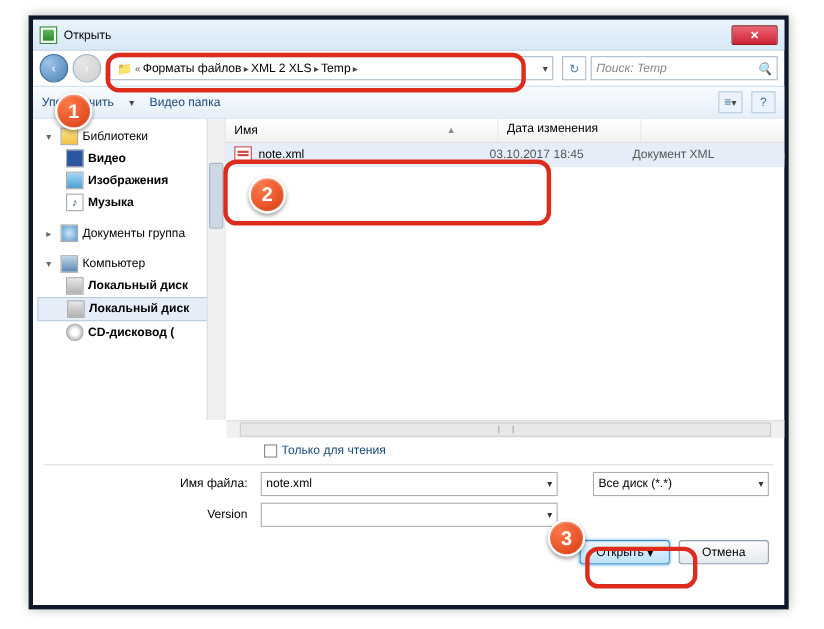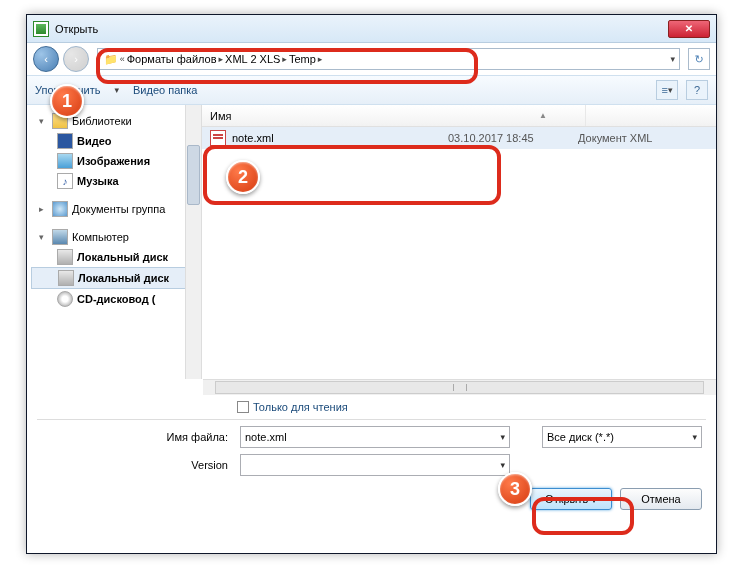--- a/index.html
+++ b/index.html
@@ -1,17 +1,17 @@
 <!DOCTYPE html>
 <html><head>
 <meta charset="utf-8">
 <style>
   * { box-sizing: border-box; margin: 0; padding: 0; font-family: "Segoe UI", Tahoma, sans-serif; font-size: 11px; }
   body { background: #fff; width: 749px; height: 572px; position: relative; }
-  .outer { position: absolute; left: 26px; top: 14px; width: 691px; height: 540px; border: 1px solid #0f172a; background: #fff; box-shadow: 0 0 10px rgba(0,0,0,0.3); }
+  .outer { position: absolute; left: 26px; top: 14px; width: 691px; height: 540px; border: 4px solid #0f172a; background: #fff; box-shadow: 0 0 10px rgba(0,0,0,0.3); }
   .titlebar { height: 28px; background: linear-gradient(#eaf3fb,#d7e8f7); display: flex; align-items: center; padding: 0 6px; border-bottom: 1px solid #b8cde0; }
   .titlebar .icon { width: 16px; height: 16px; background: #fff; border: 1px solid #2d8a2d; display: inline-block; margin-right: 6px; position: relative; }
   .titlebar .icon::after { content:""; position:absolute; inset:2px; background: linear-gradient(#5cb85c,#2d8a2d); }
   .titlebar .title { flex: 1; color: #000; }
   .closebtn { width: 42px; height: 18px; background: linear-gradient(#e67,#c23); border: 1px solid #8a2020; border-radius: 2px; color:#fff; display:flex; align-items:center; justify-content:center; font-weight:bold; font-size:10px; }
   .navrow { height: 32px; display: flex; align-items: center; padding: 2px 6px; gap: 4px; }
   .navbtn { width: 26px; height: 26px; border-radius: 50%; background: radial-gradient(circle at 30% 30%, #9ec5e8, #4a7fb4); border: 1px solid #3d6a96; display:flex; align-items:center; justify-content:center; color:#fff; font-size:14px; }
   .navbtn.disabled { opacity: 0.5; background: radial-gradient(circle at 30% 30%, #d0d0d0, #a0a0a0); }
   .breadcrumb { flex: 1; border: 1px solid #abc; height: 22px; display: flex; align-items: center; padding: 0 4px; background: #fff; margin: 0 4px; }
   .bc-item { display: flex; align-items: center; gap: 2px; padding: 0 2px; }
@@ -94,20 +94,24 @@
         <span class="chev">▸</span>
       <span class="bc-item">XML 2 XLS</span>
         <span class="chev">▸</span>
       <span class="bc-item">Temp</span>
         <span class="chev">▸</span>
       <span style="margin-left:auto" class="chev">▾</span>
     </div>
     <div class="refresh">
         <span>↻</span>
       </div>
+    <div class="search">
+      <span>Поиск: Temp</span>
+      <span style="margin-left:auto">🔍</span>
+    </div>
   </div>
 
   <div class="toolbar">
     <span>Упорядочить</span>
       <span class="chev">▾</span>
     <span>Видео папка</span>
     <div class="right">
       <div class="viewbtn">
           <span>≡</span> 
           <span class="chev">▾</span>
@@ -165,20 +169,21 @@
           <div class="thumb"></div>
         </div>
     </div>
 
     <div class="filepane">
       <div class="cols">
         <div class="col name">
             <span>Имя</span>
             <span class="sort">▲</span>
           </div>
+        <div class="col date">Дата изменения</div>
         <div class="col type">Тип</div>
       </div>
       <div class="filerow sel">
         <span class="fico"></span>
         <span class="fname">note.xml</span>
         <span class="fdate">03.10.2017 18:45</span>
         <span class="ftype">Документ XML</span>
       </div>
     </div>
   </div>

